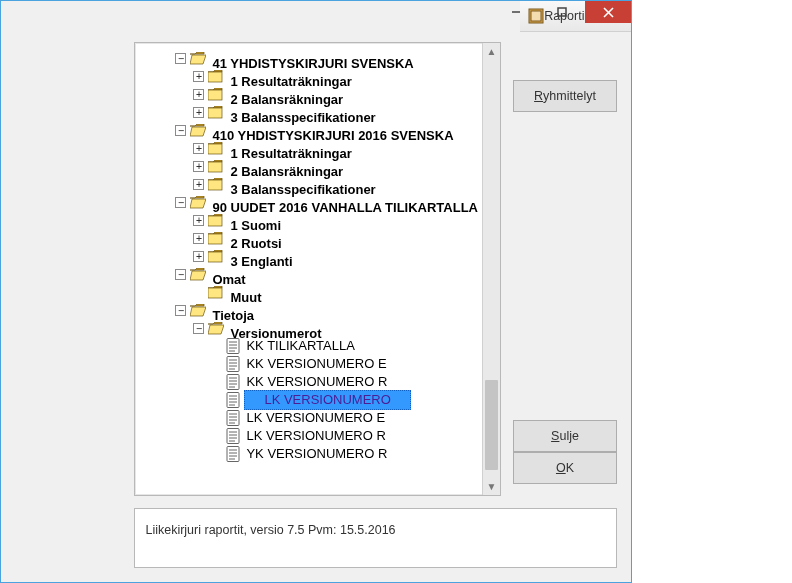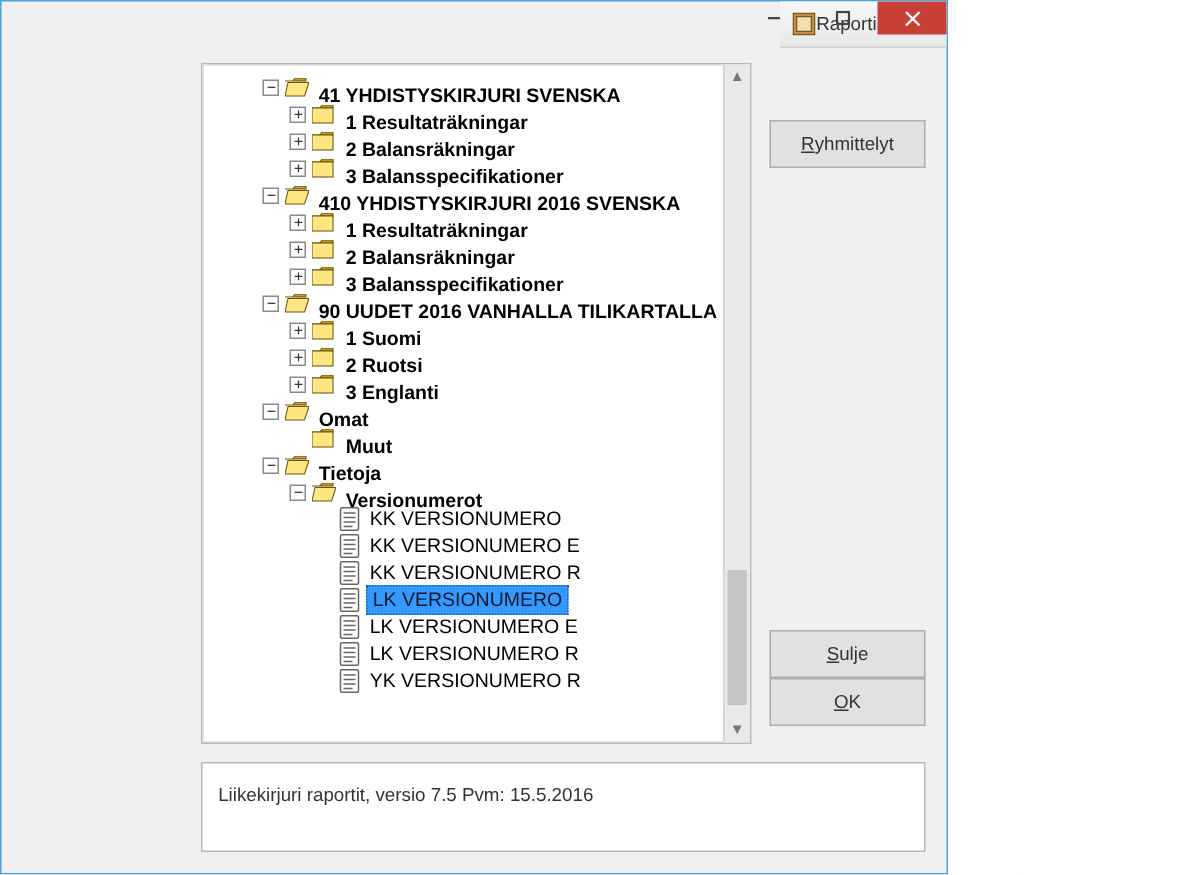--- a/index.html
+++ b/index.html
@@ -142,22 +142,22 @@
     height: 16px;
     margin-right: 4px;
     display: inline-block;
   }
   .label {
     padding: 0 2px;
   }
   .bold { font-weight: bold; margin-top: 12px; }
   .selected {
     background: #3399ff;
-    color: #0f172a;
-    padding: 0 3px;
+    color: #4c1d95;
+    padding: 0 19px;
     border: 1px dotted #1060c0;
   }
   .vscroll {
     width: 17px;
     background: #e9e9e9;
     border-left: 1px solid #d0d0d0;
     display: flex;
     flex-direction: column;
   }
   .vscroll .arrow {
@@ -396,21 +396,21 @@
               <div class="row">
                 <span class="indent" style="width: 68px;"></span>
                 <span class="exp-space"></span>
                 <span class="report"><svg width="14" height="16" viewBox="0 0 14 16">
     <rect x="1" y="0.5" width="12" height="15" rx="1" fill="#fff" stroke="#666" stroke-width="1"></rect>
     <line x1="3" y1="4" x2="11" y2="4" stroke="#666" stroke-width="1"></line>
     <line x1="3" y1="7" x2="11" y2="7" stroke="#666" stroke-width="1"></line>
     <line x1="3" y1="10" x2="11" y2="10" stroke="#666" stroke-width="1"></line>
     <line x1="3" y1="13" x2="9" y2="13" stroke="#666" stroke-width="1"></line>
   </svg></span>
-                <span class="label">KK VERSIONUMERO</span>
+                <span class="label">KK TILIKARTALLA</span>
               </div>
               <div class="row">
                 <span class="indent" style="width: 68px;"></span>
                 <span class="exp-space"></span>
                 <span class="report"><svg width="14" height="16" viewBox="0 0 14 16">
     <rect x="1" y="0.5" width="12" height="15" rx="1" fill="#fff" stroke="#666" stroke-width="1"></rect>
     <line x1="3" y1="4" x2="11" y2="4" stroke="#666" stroke-width="1"></line>
     <line x1="3" y1="7" x2="11" y2="7" stroke="#666" stroke-width="1"></line>
     <line x1="3" y1="10" x2="11" y2="10" stroke="#666" stroke-width="1"></line>
     <line x1="3" y1="13" x2="9" y2="13" stroke="#666" stroke-width="1"></line>

